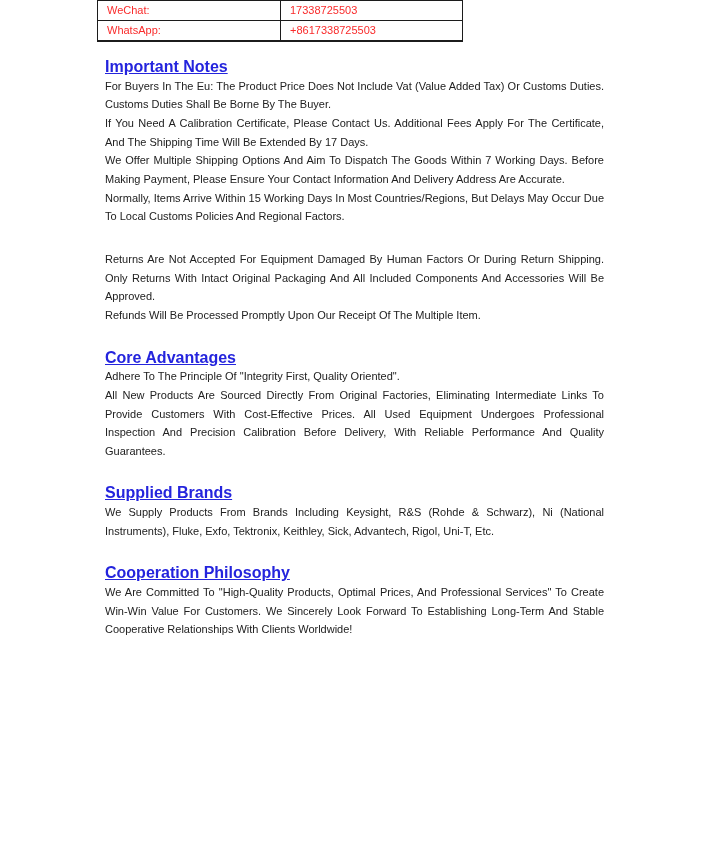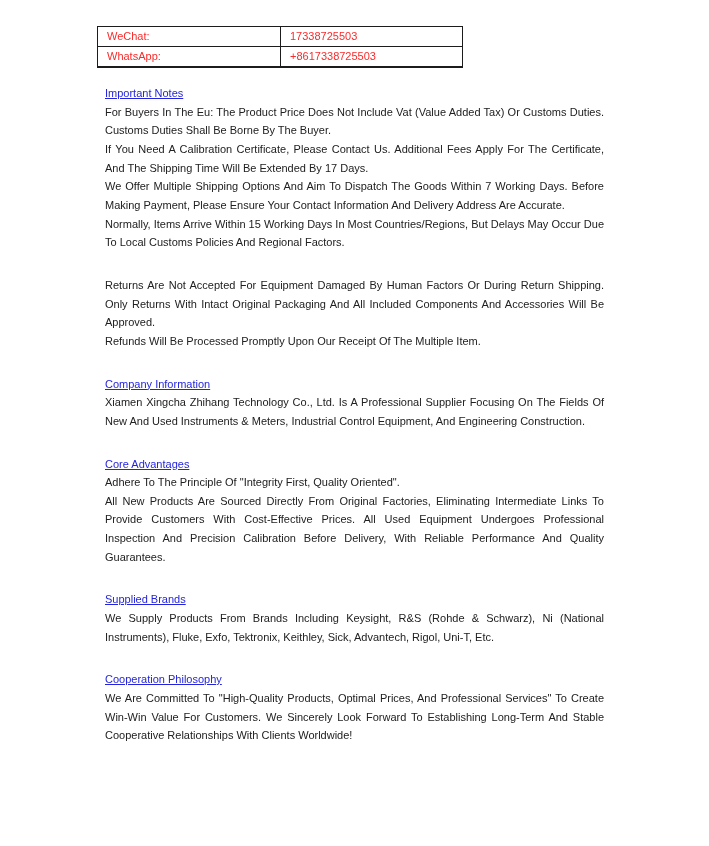--- a/index.html
+++ b/index.html
@@ -11,21 +11,20 @@
   }
   * { box-sizing: border-box; }
   html, body { margin: 0; padding: 0; background: #ffffff; }
   .page {
     position: relative;
     width: 709px;
     height: 846px;
     background: var(--page-background);
     font-family: "Liberation Sans", "DejaVu Sans", sans-serif;
     color: var(--text);
-    padding-top: 26px;
     overflow: hidden;
   }
   .contact-table {
     border-collapse: collapse;
     table-layout: fixed;
     margin-left: 97px;
     width: 365px;
     border: 1px solid var(--table-border);
     border-bottom-width: 2px;
   }
@@ -45,23 +44,23 @@
   .content {
     margin-left: 105px;
     width: 499px;
     font-size: 11px;
     line-height: 18.65px;
   }
   .sec { margin-top: 24px; }
   .sec:first-child { margin-top: 16px; }
   .sec-heading {
     margin: 0;
-    font-size: 11px;
+    font-size: 16px;
     line-height: 18.65px;
-    font-weight: normal;
+    font-weight: bold;
     color: var(--heading-blue);
     text-decoration: underline;
   }
   .sec p {
     margin: 0;
     text-align: justify;
     color: var(--text);
   }
 </style>
 </head>
@@ -94,24 +93,20 @@
       <p>If You Need A Calibration Certificate, Please Contact Us. Additional Fees Apply For The Certificate, And The Shipping Time Will Be Extended By 17 Days.</p>
       <p>We Offer Multiple Shipping Options And Aim To Dispatch The Goods Within 7 Working Days. Before Making Payment, Please Ensure Your Contact Information And Delivery Address Are Accurate.</p>
       <p>Normally, Items Arrive Within 15 Working Days In Most Countries/Regions, But Delays May Occur Due To Local Customs Policies And Regional Factors.</p>
     </section>
 
     <section class="sec">
       <p>Returns Are Not Accepted For Equipment Damaged By Human Factors Or During Return Shipping. Only Returns With Intact Original Packaging And All Included Components And Accessories Will Be Approved.</p>
       <p>Refunds Will Be Processed Promptly Upon Our Receipt Of The Multiple Item.</p>
     </section>
 
-    <section class="sec">
-      <h3 class="sec-heading">Company Information</h3>
-      <p>Xiamen Xingcha Zhihang Technology Co., Ltd. Is A Professional Supplier Focusing On The Fields Of New And Used Instruments &amp; Meters, Industrial Control Equipment, And Engineering Construction.</p>
-    </section>
 
     <section class="sec">
       <h3 class="sec-heading">Core Advantages</h3>
       <p>Adhere To The Principle Of "Integrity First, Quality Oriented".</p>
       <p>All New Products Are Sourced Directly From Original Factories, Eliminating Intermediate Links To Provide Customers With Cost-Effective Prices. All Used Equipment Undergoes Professional Inspection And Precision Calibration Before Delivery, With Reliable Performance And Quality Guarantees.</p>
     </section>
 
     <section class="sec">
       <h3 class="sec-heading">Supplied Brands</h3>
       <p>We Supply Products From Brands Including Keysight, R&amp;S (Rohde &amp; Schwarz), Ni (National Instruments), Fluke, Exfo, Tektronix, Keithley, Sick, Advantech, Rigol, Uni-T, Etc.</p>

